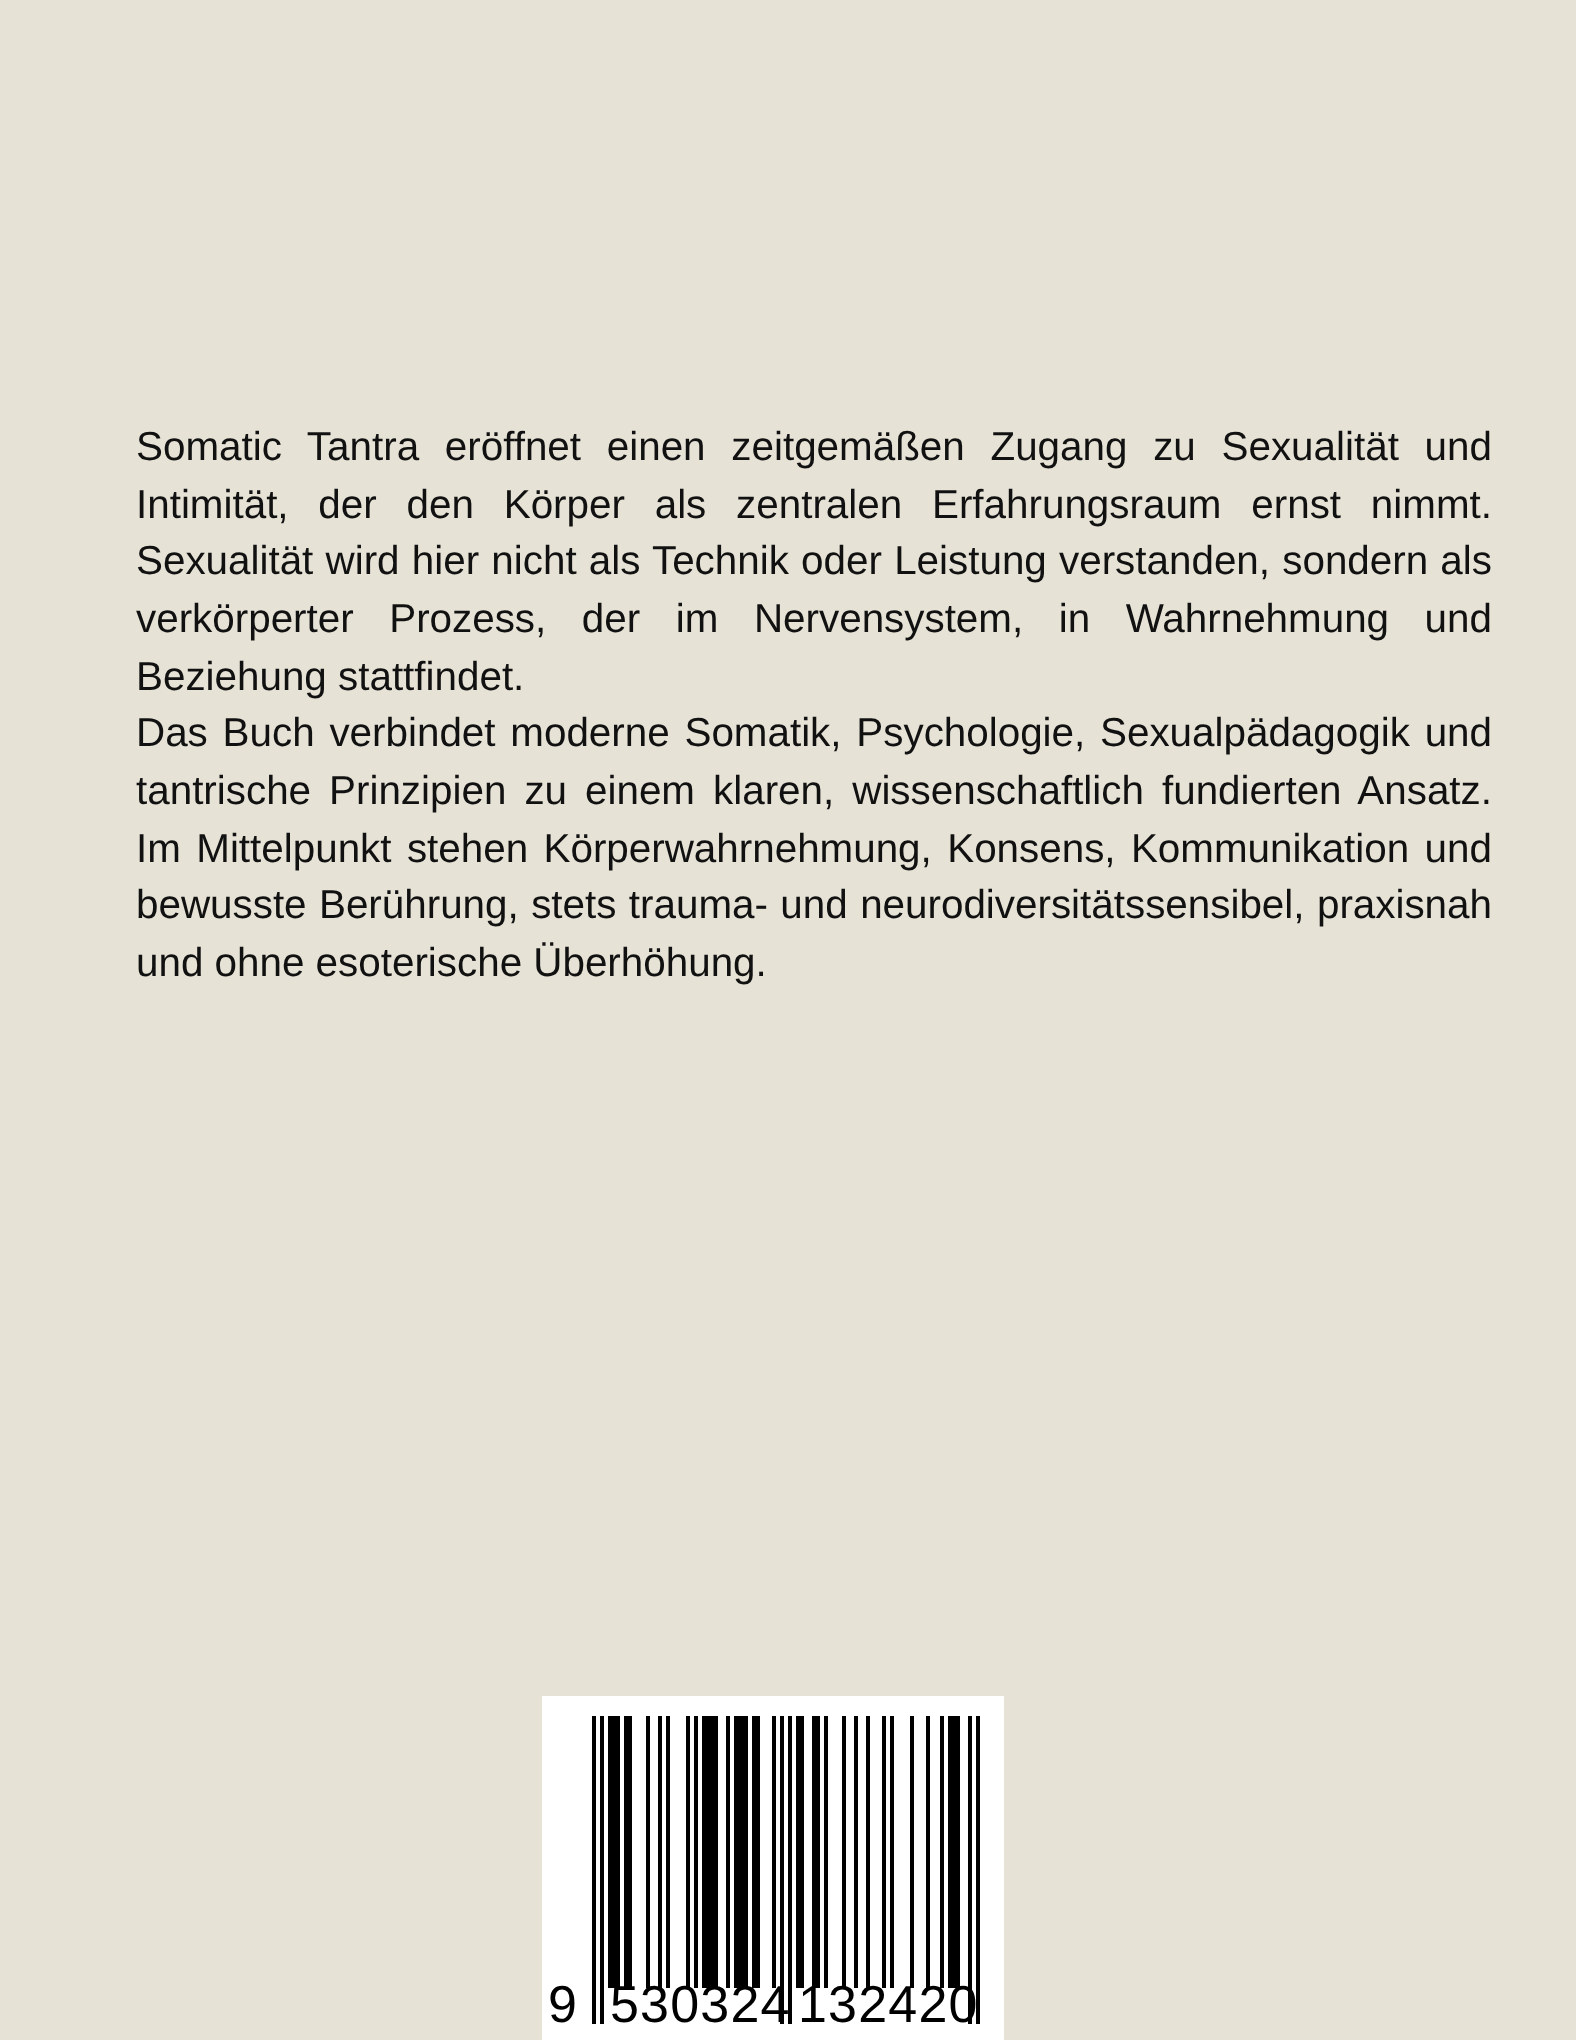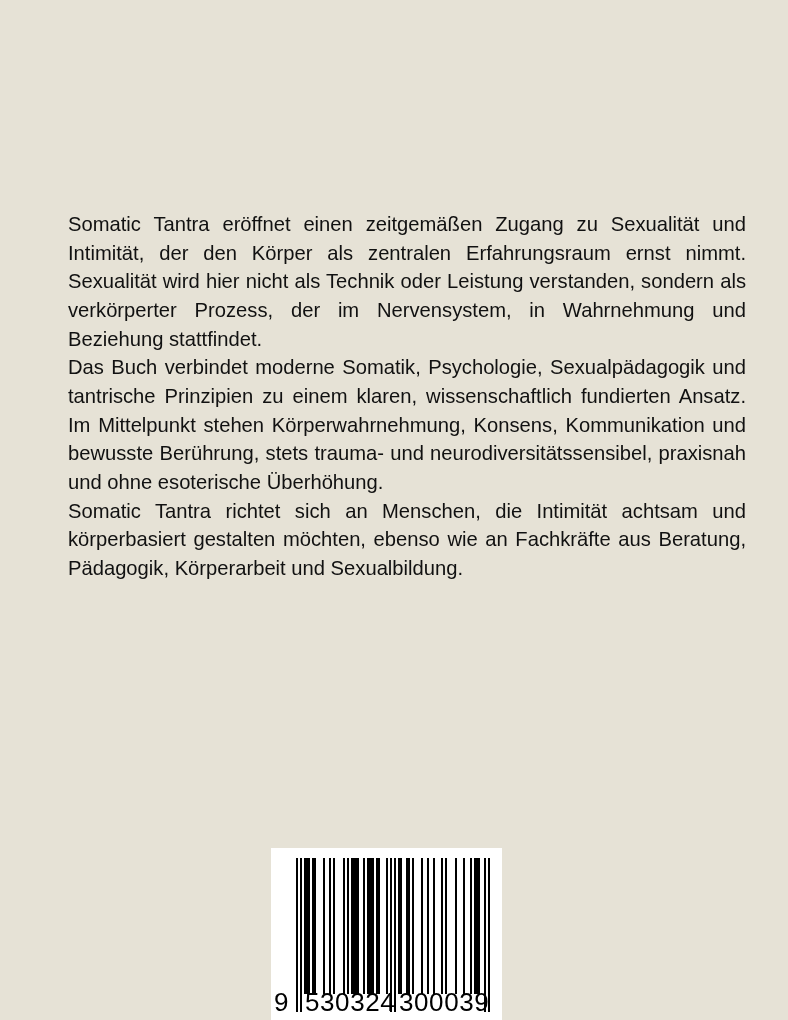--- a/index.html
+++ b/index.html
@@ -62,21 +62,20 @@
   .digit-left { left: 34px; letter-spacing: 0.6px; }
   .digit-right { left: 128px; letter-spacing: 0.6px; }
 </style>
 </head>
 <body>
 
 <main>
   <section class="blurb">
     <p>Somatic Tantra eröffnet einen zeitgemäßen Zugang zu Sexualität und Intimität, der den Körper als zentralen Erfahrungsraum ernst nimmt. Sexualität wird hier nicht als Technik oder Leistung verstanden, sondern als verkörperter Prozess, der im Nervensystem, in Wahrnehmung und Beziehung stattfindet.</p>
     <p>Das Buch verbindet moderne Somatik, Psychologie, Sexualpädagogik und tantrische Prinzipien zu einem klaren, wissenschaftlich fundierten Ansatz. Im Mittelpunkt stehen Körperwahrnehmung, Konsens, Kommunikation und bewusste Berührung, stets trauma- und neurodiversitätssensibel, praxisnah und ohne esoterische Überhöhung.</p>
-    <p>Somatic Tantra richtet sich an Menschen, die Intimität achtsam und körperbasiert gestalten möchten, ebenso wie an Fachkräfte aus Beratung, Pädagogik, Körperarbeit und Sexualbildung.</p>
   </section>
 
   <div class="barcode-box">
     <div class="barcode-bars" id="barcode-bars">
         <div class="bar" style="left: 0px; width: 2.04px; height: 154px;"></div>
         <div class="bar" style="left: 4.08px; width: 2.04px; height: 154px;"></div>
         <div class="bar" style="left: 8.17px; width: 6.13px; height: 136px;"></div>
         <div class="bar" style="left: 16.34px; width: 4.08px; height: 136px;"></div>
         <div class="bar" style="left: 26.55px; width: 2.04px; height: 136px;"></div>
         <div class="bar" style="left: 32.67px; width: 2.04px; height: 136px;"></div>
@@ -100,15 +99,15 @@
         <div class="bar" style="left: 149.07px; width: 2.04px; height: 136px;"></div>
         <div class="bar" style="left: 159.28px; width: 2.04px; height: 136px;"></div>
         <div class="bar" style="left: 167.45px; width: 2.04px; height: 136px;"></div>
         <div class="bar" style="left: 173.58px; width: 2.04px; height: 136px;"></div>
         <div class="bar" style="left: 177.66px; width: 6.13px; height: 136px;"></div>
         <div class="bar" style="left: 187.87px; width: 2.04px; height: 154px;"></div>
         <div class="bar" style="left: 191.96px; width: 2.04px; height: 154px;"></div>
       </div>
     <span class="digits digit-first">9</span>
     <span class="digits digit-left">530324</span>
-    <span class="digits digit-right">300039</span>
+    <span class="digits digit-right">132420</span>
   </div>
 </main>
 
 </body></html>

